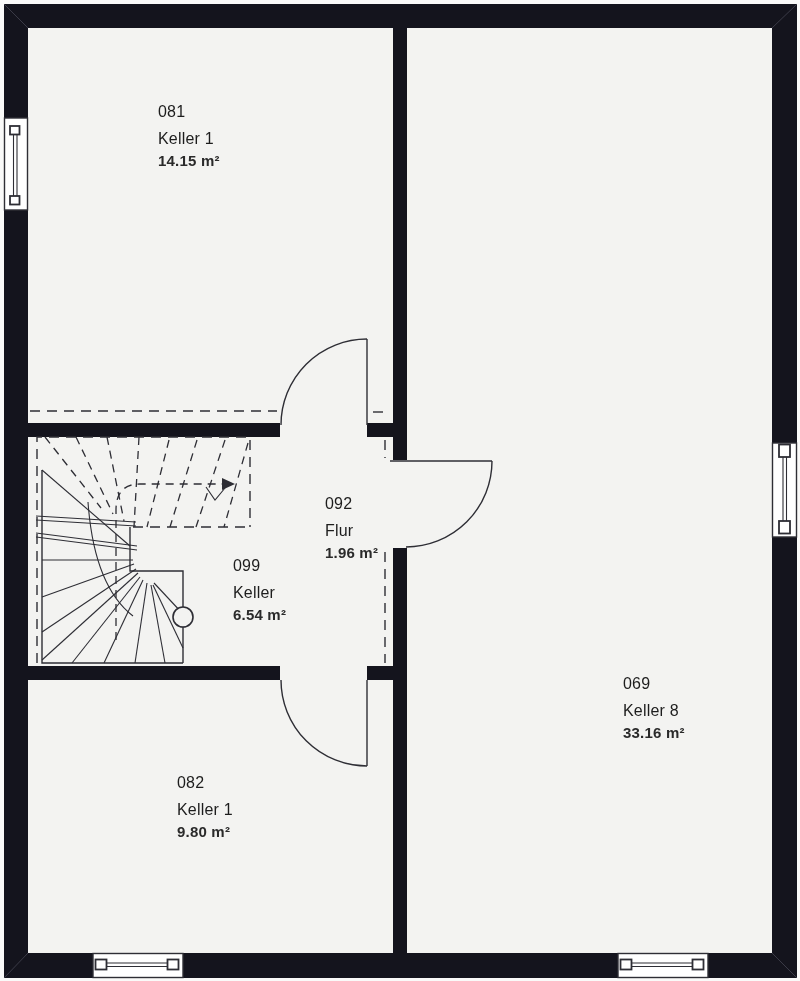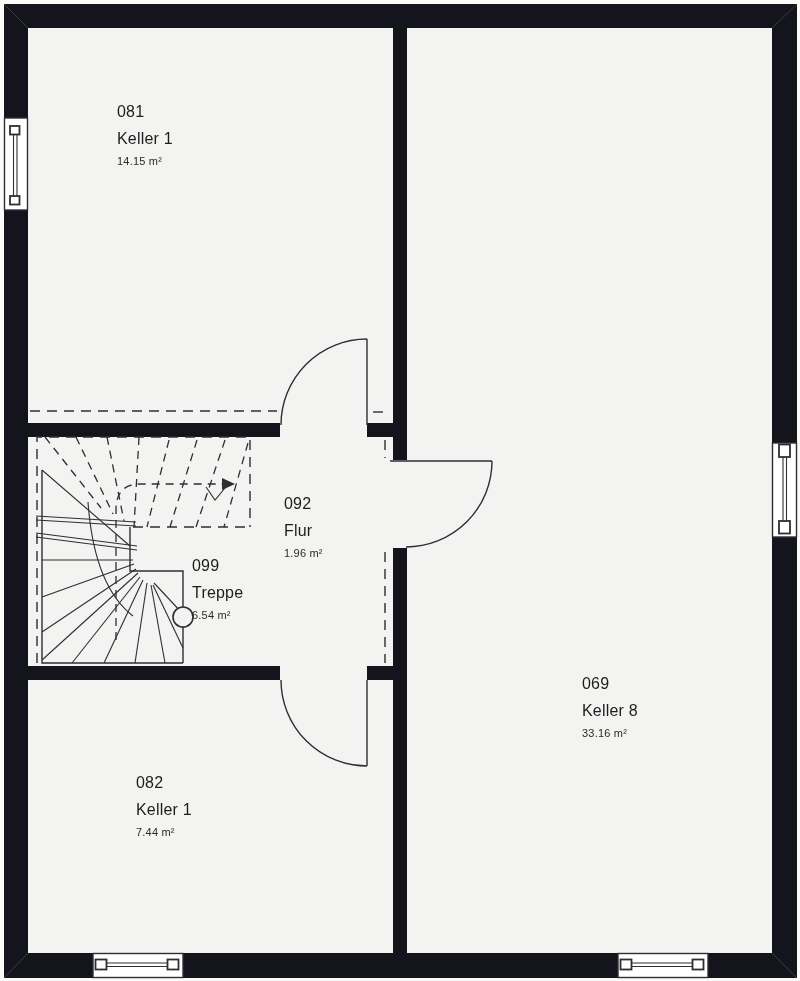--- a/index.html
+++ b/index.html
@@ -29,25 +29,26 @@
   .winstub{fill:#ffffff;stroke:var(--line);stroke-width:1.8;}
   .post{fill:var(--room);stroke:var(--line);stroke-width:1.6;}
   .arrowhead{fill:var(--line);stroke:none;}
   
   .room-label{
     position:absolute;
     display:flex;flex-direction:column;align-items:flex-start;
     color:var(--text);
     white-space:nowrap;
     pointer-events:none;
+    margin-left:41px;
   }
   .rnum,.rname{font-size:16px;line-height:16px;letter-spacing:.2px;}
   .rnum{margin-bottom:11px;}
   .rname{margin-bottom:8px;}
-  .rarea{font-size:11px;line-height:12px;color:#2a2a2a;letter-spacing:.2px;}
+  .rarea{font-size:15px;line-height:12px;color:#2a2a2a;letter-spacing:.2px;font-weight:bold;}
 </style>
 </head>
 <body>
 
 <div class="plan">
 
   <svg width="800" height="981" viewBox="0 0 800 981">
 
     <rect x="28" y="28" width="744" height="925" fill="var(--room)"></rect>
 
@@ -191,29 +192,29 @@
   </div>
 
   <div class="room-label" style="left:284px;top:496px">
     <span class="rnum">092</span>
     <span class="rname">Flur</span>
     <span class="rarea">1.96 m²</span>
   </div>
 
   <div class="room-label" style="left:192px;top:558px">
     <span class="rnum">099</span>
-    <span class="rname">Treppe</span>
+    <span class="rname">Keller</span>
     <span class="rarea">6.54 m²</span>
   </div>
 
   <div class="room-label" style="left:582px;top:676px">
     <span class="rnum">069</span>
     <span class="rname">Keller 8</span>
     <span class="rarea">33.16 m²</span>
   </div>
 
   <div class="room-label" style="left:136px;top:775px">
     <span class="rnum">082</span>
     <span class="rname">Keller 1</span>
-    <span class="rarea">7.44 m²</span>
+    <span class="rarea">9.80 m²</span>
   </div>
 
 </div>
 
 </body></html>

